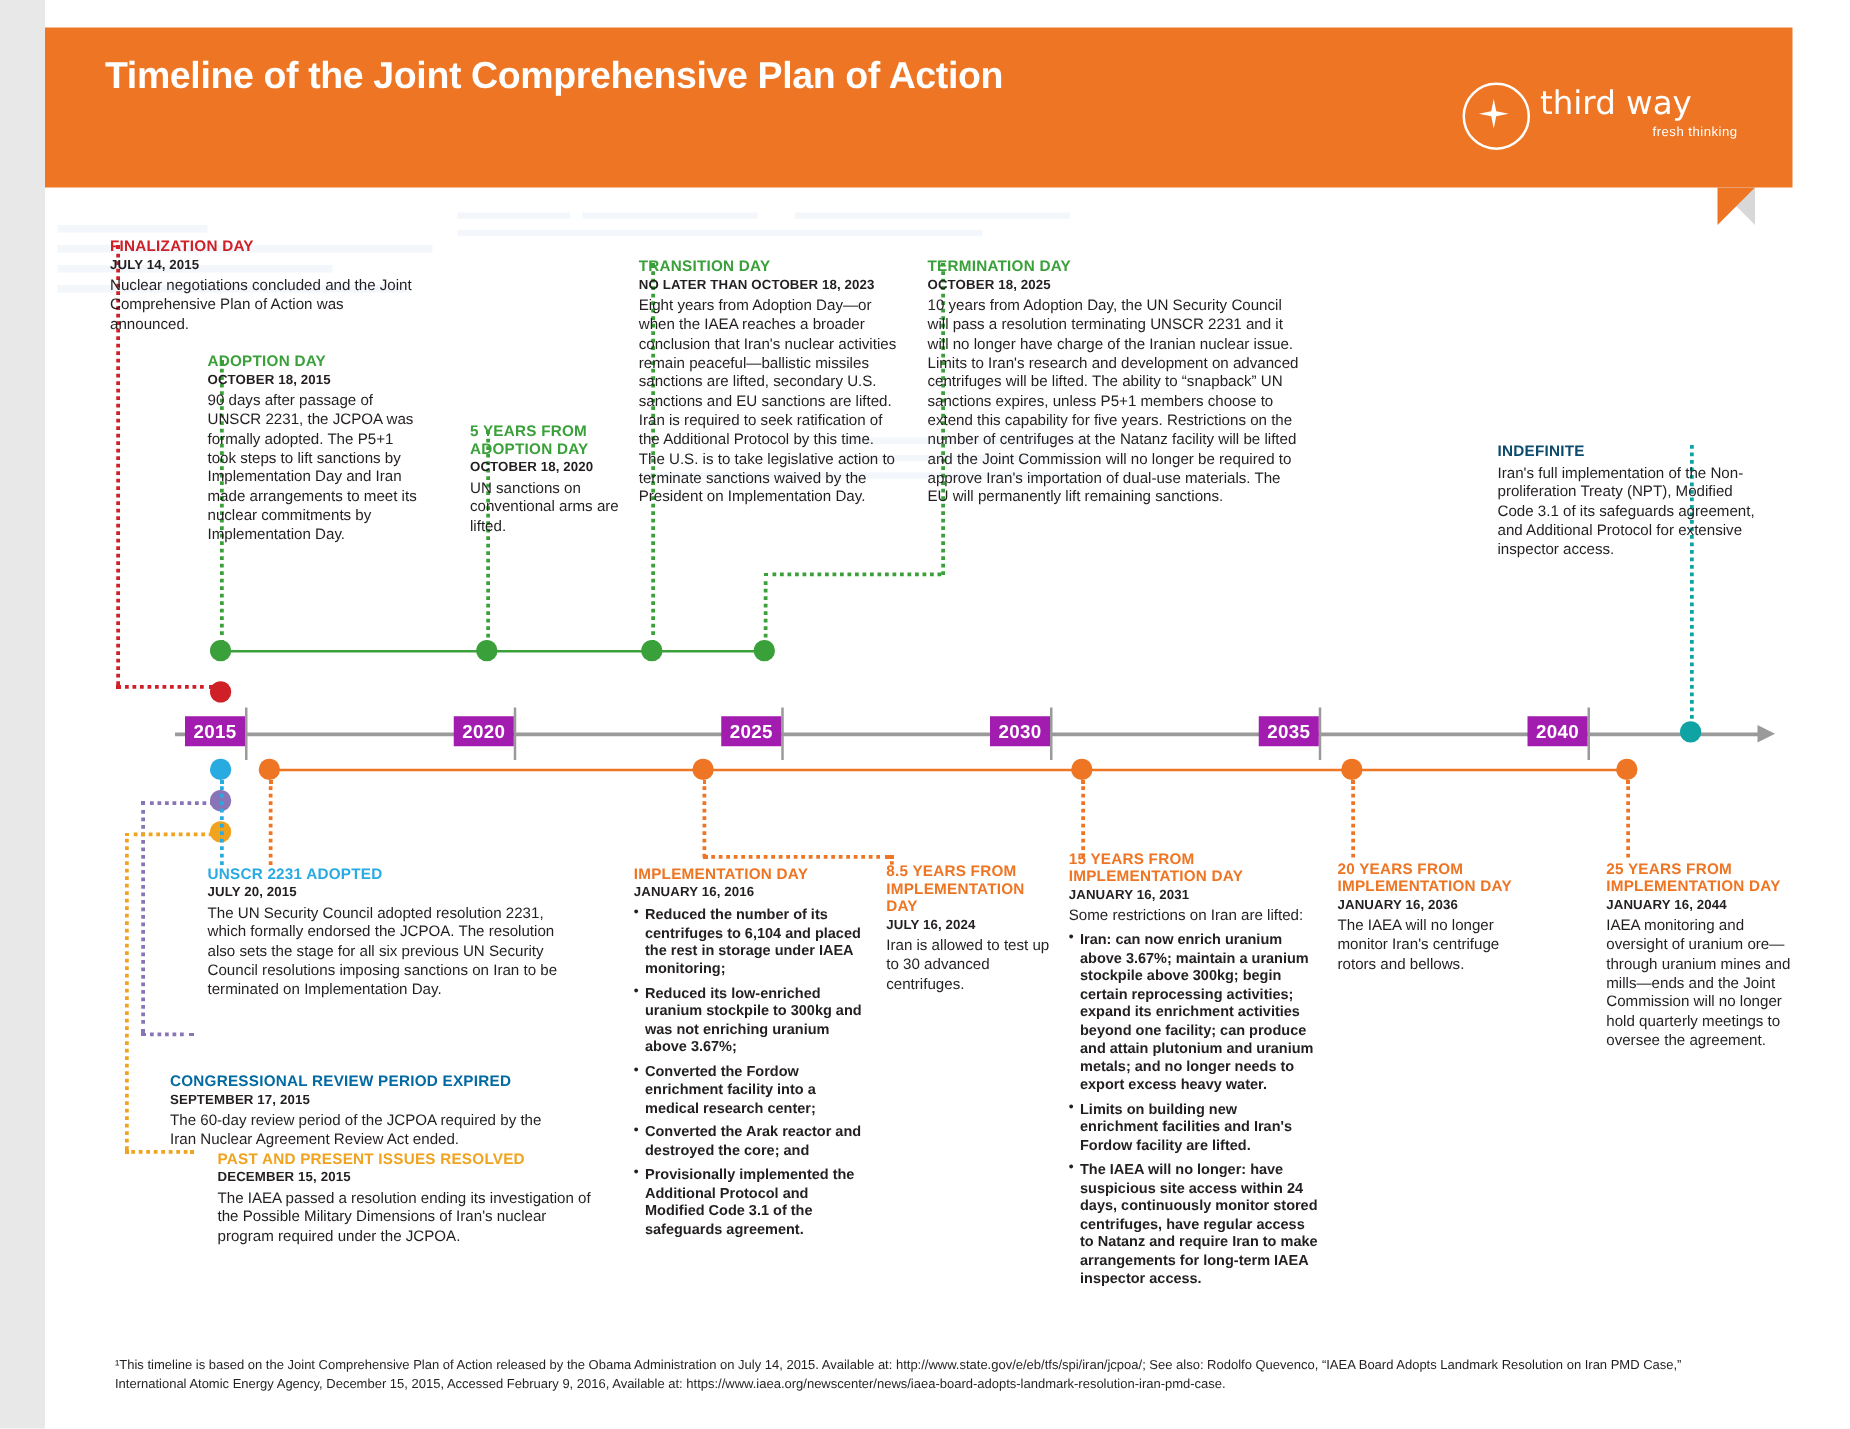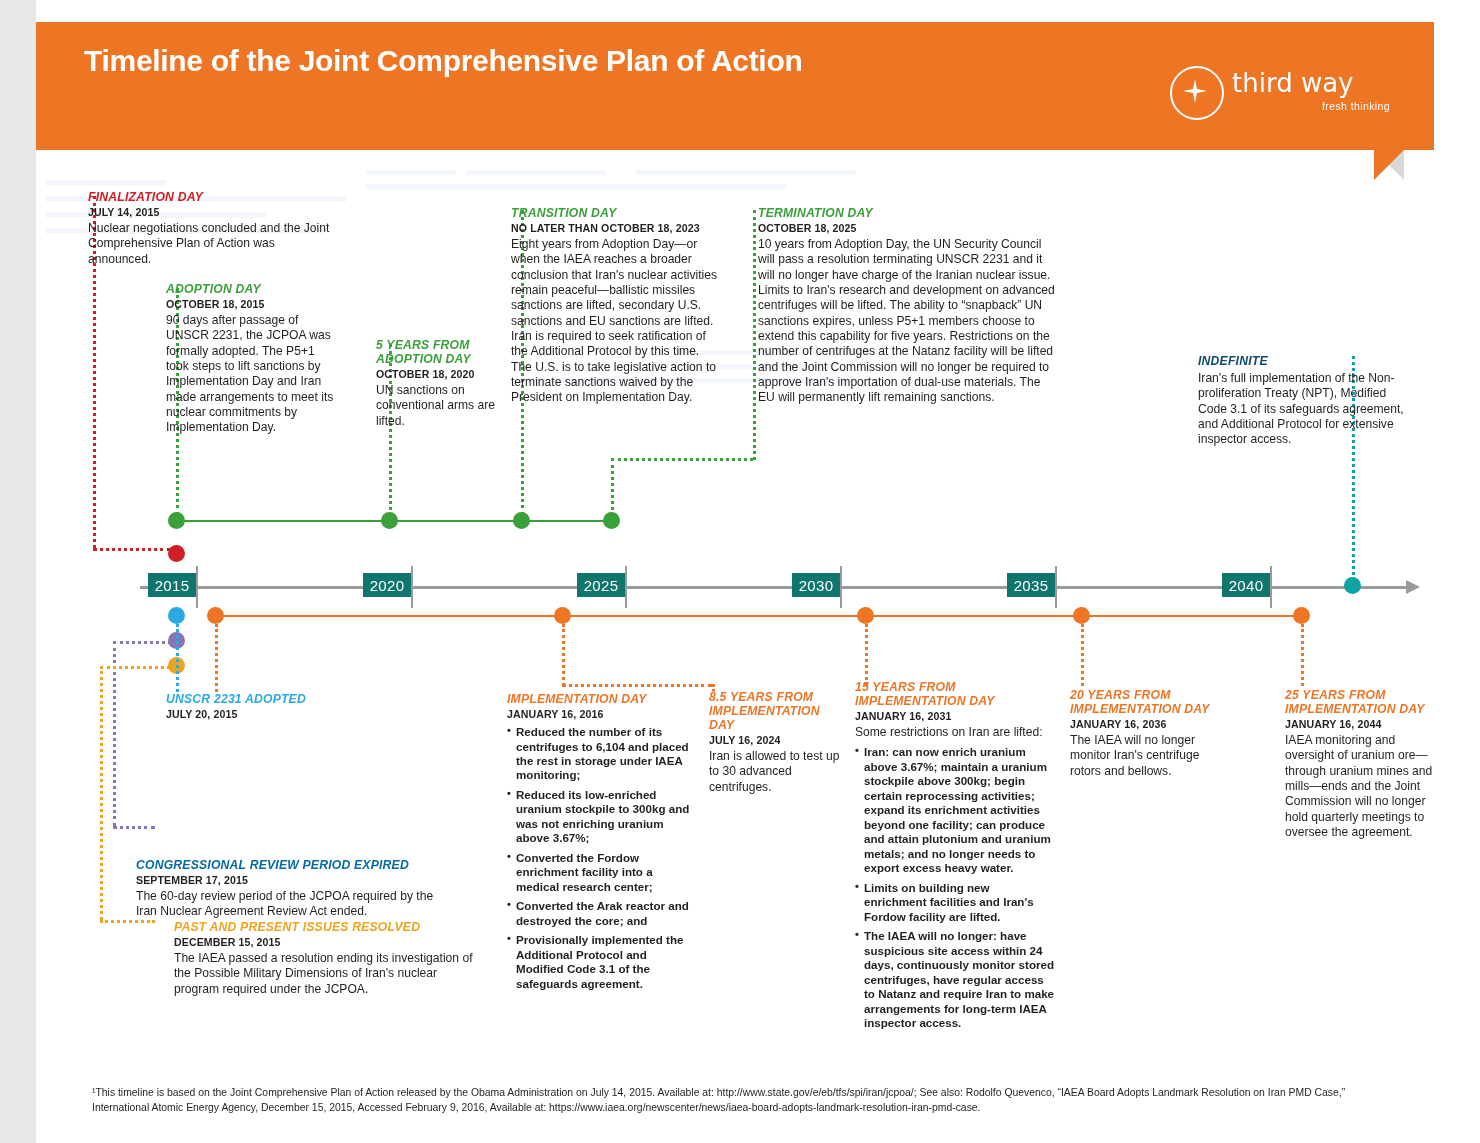--- a/index.html
+++ b/index.html
@@ -20,40 +20,40 @@
   .notch2{position:absolute;left:1374px;top:150px;width:0;height:0;border-right:30px solid #d8d8d8;border-bottom:30px solid transparent;}
 
   
   .ghost{position:absolute;left:36px;top:150px;width:1398px;height:300px;opacity:.09;overflow:hidden;}
   .ghost div{position:absolute;background:#7fb3d5;}
 
   
   .axis{position:absolute;left:140px;top:586px;width:1270px;height:3px;background:#9a9a9a;}
   .arrowhead{position:absolute;left:1406px;top:580px;width:0;height:0;border-left:14px solid #9a9a9a;border-top:7px solid transparent;border-bottom:7px solid transparent;}
   .tick{position:absolute;width:2px;height:42px;background:#9a9a9a;top:566px;}
-  .yearbox{position:absolute;top:573px;height:24px;background:#0f766e;color:#fff;font-size:15px;font-weight:normal;display:flex;align-items:center;justify-content:center;letter-spacing:.3px;}
+  .yearbox{position:absolute;top:573px;height:24px;background:#a21caf;color:#fff;font-size:15px;font-weight:bold;display:flex;align-items:center;justify-content:center;letter-spacing:.3px;}
 
   .greenline{position:absolute;height:2px;background:#3aa03a;top:520px;}
   .orangeline{position:absolute;height:2px;background:#ee7523;top:615px;}
 
   .dot{position:absolute;width:17px;height:17px;border-radius:50%;}
   .dot.green{background:#3aa03a;}
   .dot.orange{background:#ee7523;}
   .dot.red{background:#cf2027;}
   .dot.blue{background:#29abe2;}
   .dot.purple{background:#8a74b8;}
   .dot.gold{background:#f0a31e;}
   .dot.teal{background:#0fa3a3;}
 
   .vdot{position:absolute;width:0;border-left:3px dotted;}
   .hdot{position:absolute;height:0;border-top:3px dotted;}
 
   
   .blk{position:absolute;}
-  .blk .ttl{font-size:12.2px;font-weight:bold;letter-spacing:.2px;text-transform:uppercase;line-height:1.15;font-style:italic;}
+  .blk .ttl{font-size:12.2px;font-weight:bold;letter-spacing:.2px;text-transform:uppercase;line-height:1.15;}
   .blk .date{font-size:10.6px;font-weight:bold;color:#231f20;margin-top:2px;letter-spacing:.1px;}
   .blk .body{font-size:12.1px;line-height:1.27;color:#231f20;margin-top:3px;}
   .blk ul{margin:4px 0 0 0;padding:0;list-style:none;font-weight:bold;}
   .blk li{font-size:11.6px;line-height:1.25;padding-left:9px;position:relative;margin-top:5px;}
   .blk li:before{content:"\2022";position:absolute;left:0;top:-1px;font-size:11px;}
 
   .c-red{color:#cf2027;} .c-green{color:#3aa03a;} .c-orange{color:#ee7523;}
   .c-blue{color:#29abe2;} .c-purple{color:#0369a1;margin-top:32px;} .c-gold{color:#f0a31e;} .c-teal{color:#0c4a6e;}
 
   .footnote{position:absolute;left:92px;top:1086px;width:1310px;font-size:10.4px;line-height:1.4;color:#231f20;}
@@ -172,34 +172,35 @@
     <div class="date">OCTOBER 18, 2020</div>
     <div class="body">UN sanctions on conventional arms are lifted.</div>
   </div>
 
   <div class="blk" style="left:511px;top:206px;width:212px;">
     <div class="ttl c-green">TRANSITION DAY</div>
     <div class="date">NO LATER THAN OCTOBER 18, 2023</div>
     <div class="body">Eight years from Adoption Day—or when the IAEA reaches a broader conclusion that Iran's nuclear activities remain peaceful—ballistic missiles sanctions are lifted, secondary U.S. sanctions and EU sanctions are lifted. Iran is required to seek ratification of the Additional Protocol by this time. The U.S. is to take legislative action to terminate sanctions waived by the President on Implementation Day.</div>
   </div>
 
-  <div class="blk" style="left:742px;top:206px;width:300px;margin-left:16px;">
+  <div class="blk" style="left:742px;top:206px;width:300px;">
     <div class="ttl c-green">TERMINATION DAY</div>
     <div class="date">OCTOBER 18, 2025</div>
     <div class="body">10 years from Adoption Day, the UN Security Council will pass a resolution terminating UNSCR 2231 and it will no longer have charge of the Iranian nuclear issue. Limits to Iran's research and development on advanced centrifuges will be lifted. The ability to “snapback” UN sanctions expires, unless P5+1 members choose to extend this capability for five years. Restrictions on the number of centrifuges at the Natanz facility will be lifted and the Joint Commission will no longer be required to approve Iran's importation of dual-use materials. The EU will permanently lift remaining sanctions.</div>
   </div>
 
   <div class="blk" style="left:1198px;top:354px;width:212px;">
     <div class="ttl c-teal">INDEFINITE</div>
     <div class="body">Iran's full implementation of the Non-proliferation Treaty (NPT), Modified Code 3.1 of its safeguards agreement, and Additional Protocol for extensive inspector access.</div>
   </div>
 
   <div class="blk" style="left:166px;top:692px;width:300px;">
     <div class="ttl c-blue">UNSCR 2231 ADOPTED</div>
     <div class="date">JULY 20, 2015</div>
+    <div class="body">The UN Security Council adopted resolution 2231, which formally endorsed the JCPOA. The resolution also sets the stage for all six previous UN Security Council resolutions imposing sanctions on Iran to be terminated on Implementation Day.</div>
   </div>
 
   <div class="blk" style="left:136px;top:826px;width:312px;">
     <div class="ttl c-purple">CONGRESSIONAL REVIEW PERIOD EXPIRED</div>
     <div class="date">SEPTEMBER 17, 2015</div>
     <div class="body">The 60-day review period of the JCPOA required by the Iran Nuclear Agreement Review Act ended.</div>
   </div>
 
   <div class="blk" style="left:174px;top:920px;width:300px;">
     <div class="ttl c-gold">PAST AND PRESENT ISSUES RESOLVED</div>

